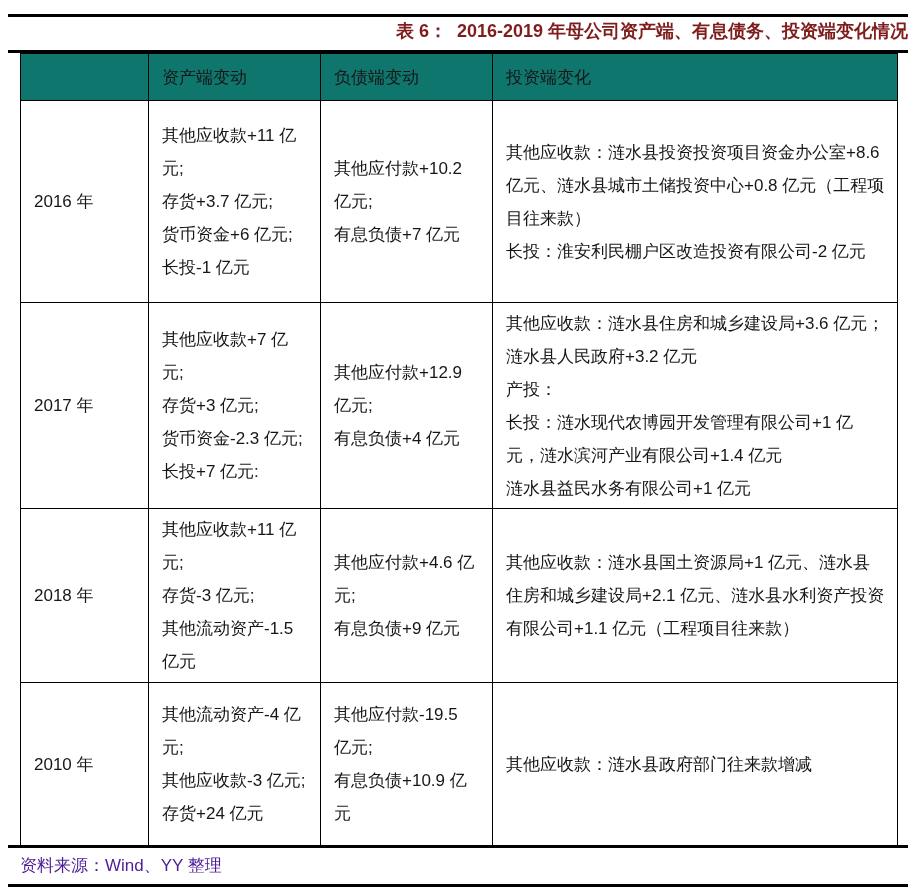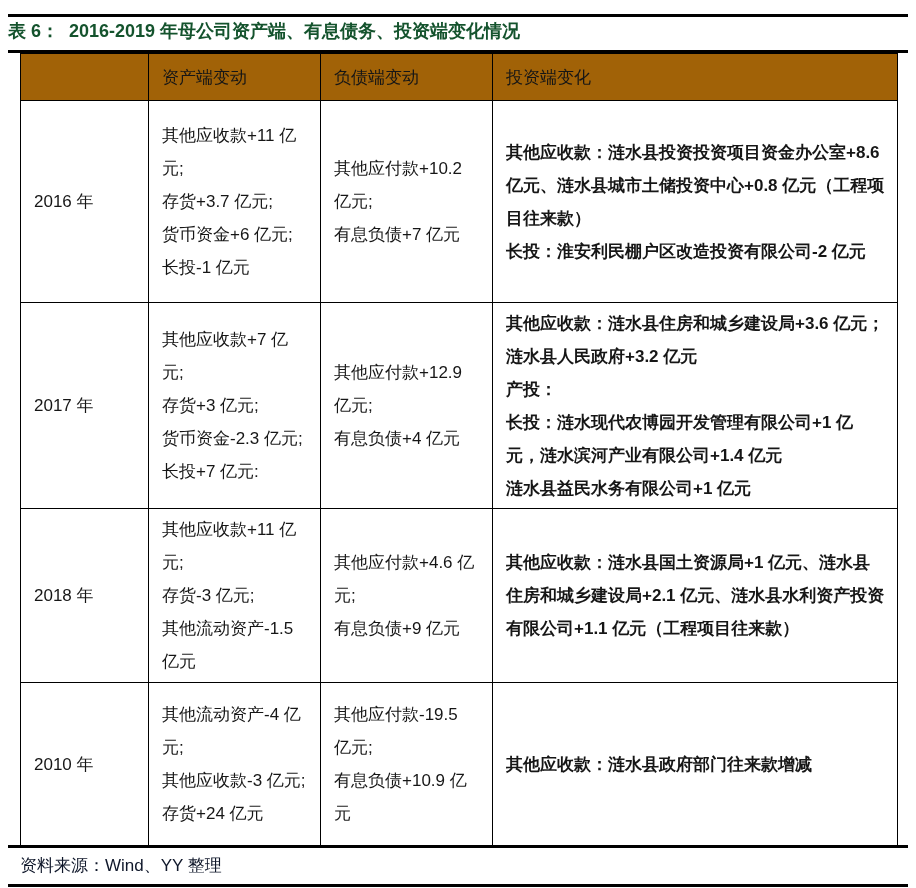--- a/index.html
+++ b/index.html
@@ -17,24 +17,24 @@
     position: absolute; left: 8px; width: 900px; height: 3px;
     background: #000000;
   }
   .rule-top        { top: 14px; }
   .rule-title      { top: 50px; }
   .rule-table-end  { top: 845px; }
   .rule-bottom     { top: 884px; }
 
   .doc-title {
     position: absolute; top: 19px; left: 8px; width: 900px;
-    text-align: left;
+    text-align: right;
     font-size: 18px; font-weight: bold;
     white-space: pre-wrap;
-    color: #14532d;
+    color: #7f1d1d;
   }
 
   table.main {
     position: absolute; top: 53px; left: 20px;
     width: 877px;
     border-collapse: collapse;
     table-layout: fixed;
     font-size: 17px;
   }
   col.c-year { width: 128px; }
@@ -43,35 +43,35 @@
   col.c-invest { width: 405px; }
 
   th, td {
     border: 1px solid #000000;
     vertical-align: middle;
     text-align: left;
     padding: 3px 13px 3px 13px;
     font-weight: normal;
   }
   thead tr { height: 47px; }
-  thead th { background: #a16207; }
+  thead th { background: #0f766e; }
 
   tbody tr.r0 { height: 202px; }
   tbody tr.r1 { height: 206px; }
   tbody tr.r2 { height: 174px; }
   tbody tr.r3 { height: 163px; }
 
   td p { margin: 0; line-height: 33px; }
   td.year-cell { line-height: 33px; }
-  td.invest-cell { padding-right: 10px; font-weight: bold; }
+  td.invest-cell { padding-right: 10px; }
 
   .source-note {
     position: absolute; top: 854px; left: 20px;
     font-size: 17px;
-    color: #0f172a;
+    color: #4c1d95;
   }
 </style>
 </head>
 <body>
 
 <div class="page">
 
   <div class="rule rule-top"></div>
 
   <div class="doc-title">表 6：  2016-2019 年母公司资产端、有息债务、投资端变化情况</div>

